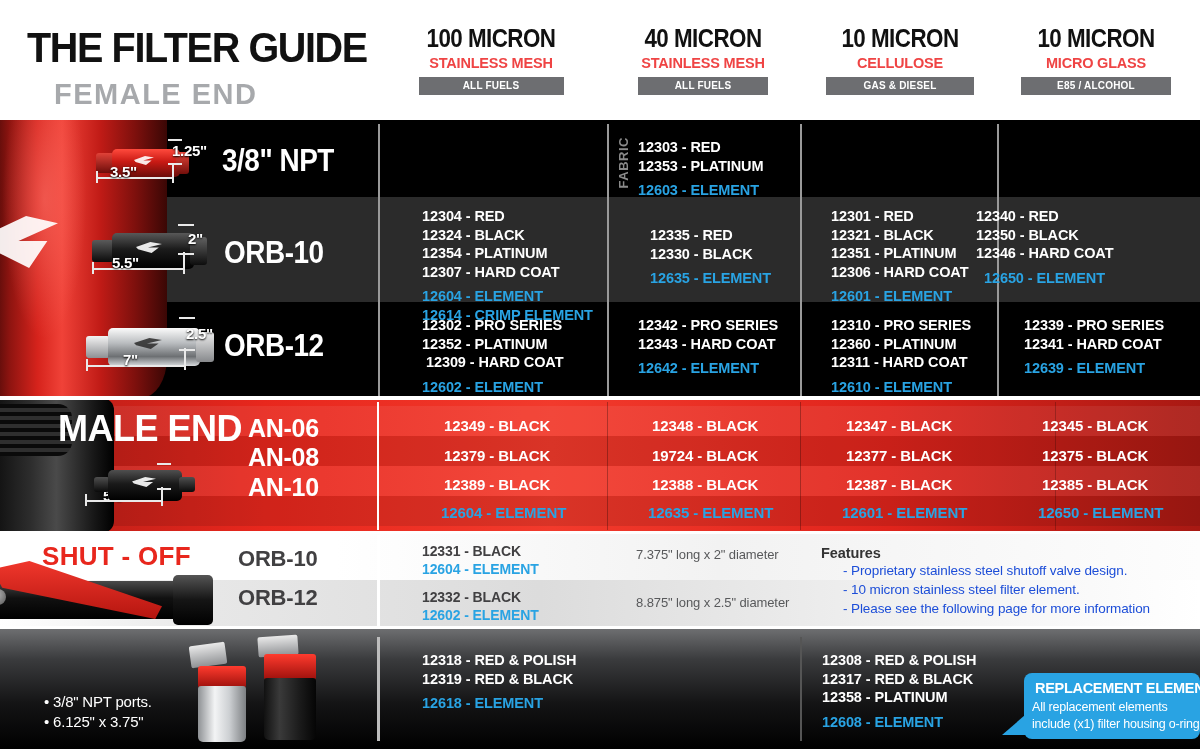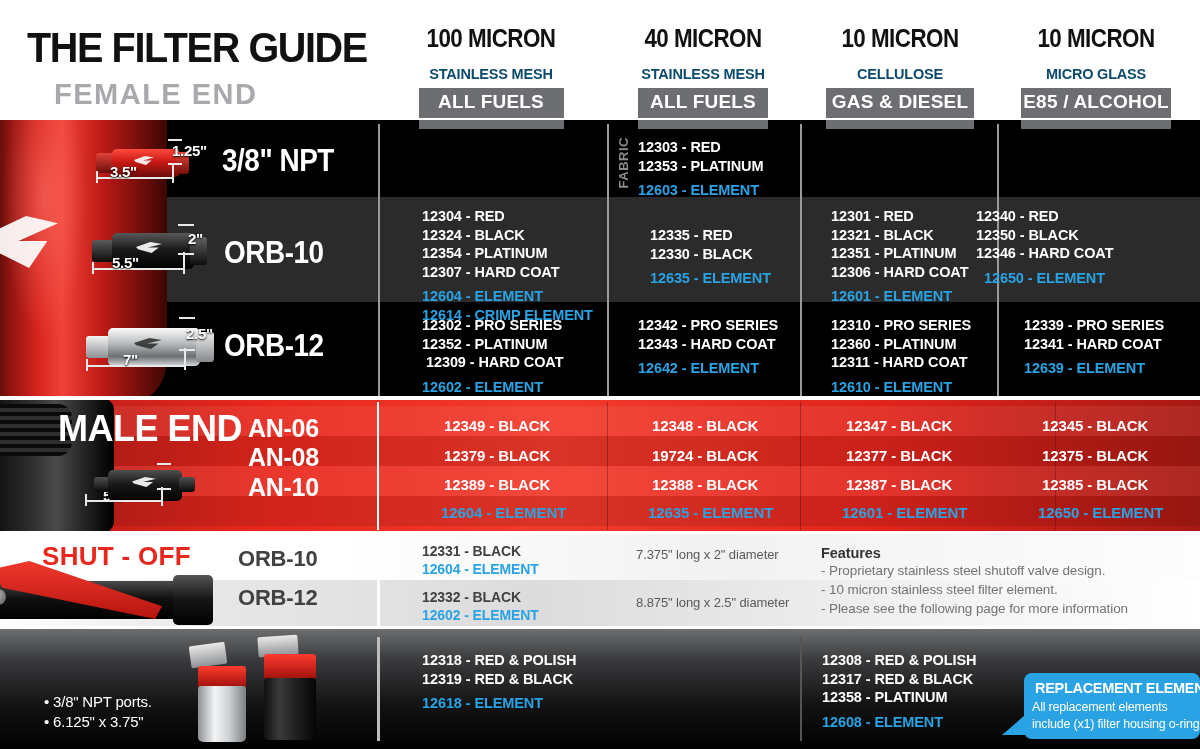--- a/index.html
+++ b/index.html
@@ -24,27 +24,27 @@
     position:absolute; left:54px; top:78px;
     font-weight:bold; font-size:29px; letter-spacing:1.5px;
     color:#a7a9ac; white-space:nowrap;
   }
   .colhead{ position:absolute; top:24px; width:186px; text-align:center; }
   .colhead .micron{
     font-weight:bold; font-size:26px; letter-spacing:-.6px; color:#111;
     transform:scaleX(.86); transform-origin:center; white-space:nowrap; line-height:28px;
   }
   .colhead .media{
-    font-weight:bold; font-size:14.5px; letter-spacing:-.2px; color:#0c4a6e;
-    margin-top:14px; white-space:nowrap;
+    font-weight:bold; font-size:14.5px; letter-spacing:-.2px; color:#ef4444;
+    margin-top:3px; white-space:nowrap;
   }
   .colhead .badge{
     margin:6px auto 0; background:#6d6e71; color:#fff;
-    font-weight:bold; font-size:19px; letter-spacing:.2px;
-    padding:3px 0 16px; width:145px;
+    font-weight:bold; font-size:10px; letter-spacing:.2px;
+    padding:3px 0 4px; width:145px;
   }
   .ch0{ left:398px; } .ch1{ left:610px; } .ch2{ left:807px; } .ch3{ left:1003px; }
   .ch0 .badge{width:145px} .ch1 .badge{width:130px} .ch2 .badge{width:148px} .ch3 .badge{width:150px}
 
   
   .female{ position:absolute; left:0; top:120px; width:1200px; height:278px; background:#000; overflow:hidden; }
   .row{ position:absolute; left:0; width:1200px; }
   .r1{ top:0;   height:77px;  background:#000; }
   .r2{ top:77px;height:105px; background:#2b2b2b; }
   .r3{ top:182px;height:96px; background:#000; }
@@ -166,21 +166,21 @@
     position:absolute; z-index:7; color:#414042; font-weight:bold; font-size:22px;
     letter-spacing:-.2px; white-space:nowrap;
   }
   .pnd{ font-weight:bold; font-size:14px; color:#414042; letter-spacing:-.1px; line-height:18px; white-space:nowrap; }
   .pnd.el{ color:#29a3e3; }
   .dimnote{
     position:absolute; z-index:7; color:#58595b; font-size:13px; letter-spacing:-.1px; white-space:nowrap;
   }
   .featbox{ position:absolute; z-index:7; }
   .feattitle{ font-weight:bold; font-size:14.5px; color:#333; letter-spacing:-.1px; }
-  .featline{ font-size:13.5px; color:#737373; letter-spacing:-.1px; line-height:19px; white-space:nowrap; }
+  .featline{ font-size:13.5px; color:#1d4ed8; letter-spacing:-.1px; line-height:19px; white-space:nowrap;margin-left:22px; }
 
   
   .canister{ position:absolute; left:0; top:628px; width:1200px; height:121px; overflow:hidden;
     background:linear-gradient(180deg,#6f7072 0%,#3a3b3d 26%,#141415 62%,#000 100%); }
   .cantitle{
     position:absolute; left:30px; top:650px; z-index:8; color:#fff;
     font-weight:bold; font-size:31px; letter-spacing:-.3px; white-space:nowrap;
   }
   .canbul{
     position:absolute; z-index:8; color:#fff; font-size:15px; letter-spacing:-.2px;

